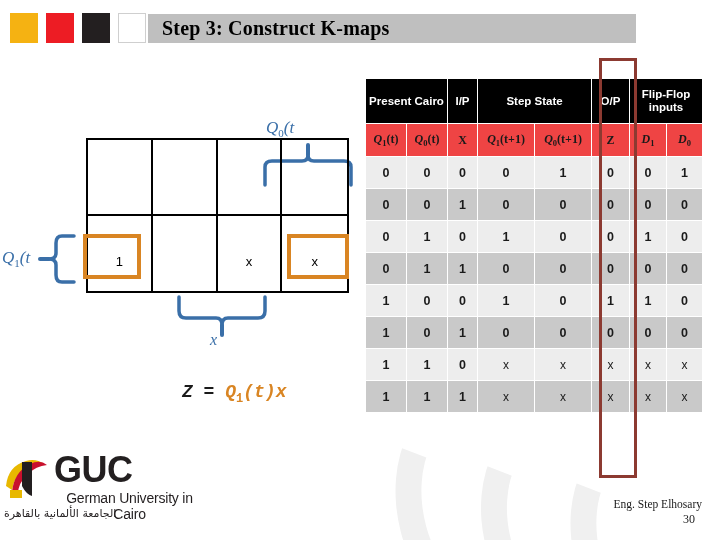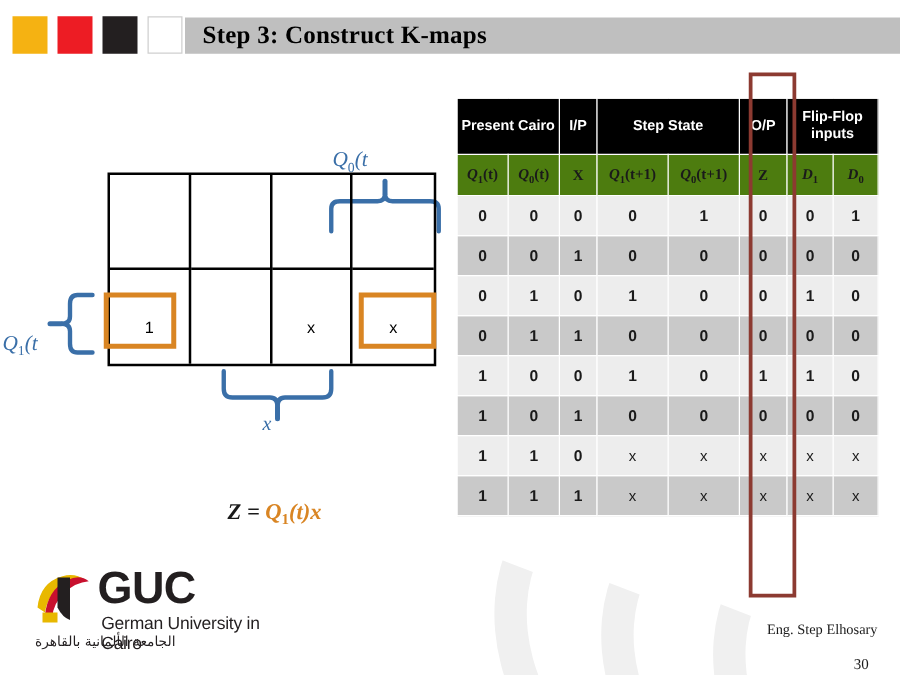--- a/index.html
+++ b/index.html
@@ -56,21 +56,21 @@
   }
   .hdr-sq.s-amber { background: #F5B212; }
   .hdr-sq.s-red   { background: #ED1C24; }
   .hdr-sq.s-dark  { background: #231F20; }
   .hdr-sq.s-white { background: #ffffff; border: 1px solid #cfcfcf; box-sizing: border-box; }
 
   .title-bar {
     position: absolute;
     left: 148px;
     top: 14px;
-    width: 572px;
+    width: 488px;
     height: 29px;
     background: #BFBFBF;
     display: flex;
     align-items: center;
   }
   .title-text {
     font-family: "Liberation Serif", serif;
     font-weight: bold;
     font-size: 20px;
     color: #000000;
@@ -132,35 +132,35 @@
   .lbl {
     position: absolute;
     font-family: "Liberation Serif", serif;
     font-style: italic;
     font-size: 17px;
     color: #3A6FA8;
     white-space: nowrap;
   }
   .lbl sub { font-size: 11px; font-style: normal; }
   .lbl-q0 { left: 266px; top: 63px; }
-  .lbl-q1 { left: 2px;   top: 210px; text-align: center; }
+  .lbl-q1 { left: 2px;   top: 193px; text-align: center; }
   .lbl-x  { left: 210px; top: 276px; font-size: 16px; }
 
   
   .brace-svg { position: absolute; overflow: visible; }
   .brace-top    { left: 262px; top: 98px;  }
   .brace-bottom { left: 176px; top: 240px; }
   .brace-left   { left: 44px;  top: 178px; }
 
   
   .equation {
     position: absolute;
     left: 182px;
-    top: 344px;
-    font-family: Liberation Serif, serif;
+    top: 327px;
+    font-family: Liberation Mono, monospace;
     font-size: 18px;
     font-weight: bold;
     font-style: italic;
     white-space: nowrap;
   }
   .eq-z { color: #1a1a1a; }
   .eq-expr { color: #D98523; }
   .equation sub { font-size: 12px; font-style: normal; }
 
   
@@ -182,21 +182,21 @@
   .tt thead th {
     background: #000000;
     color: #ffffff;
     font-size: 11.5px;
     font-weight: bold;
     height: 40px;
     line-height: 13px;
     padding: 2px 1px;
   }
   .tt tr.subhdr td {
-    background: #4d7c0f;
+    background: #ef4444;
     color: #1a1a1a;
     font-family: "Liberation Serif", serif;
     font-size: 12px;
     height: 32px;
     margin-top: 38px;
   }
   .tt tr.subhdr td .v { font-style: italic; }
   .tt tr.subhdr td sub { font-size: 8.5px; font-style: normal; }
   .tt tbody td {
     font-size: 12.5px;
@@ -226,24 +226,25 @@
     width: 38px;
     height: 420px;
     border: 3px solid #8C3A31;
     box-sizing: border-box;
     pointer-events: none;
   }
 
   
   .logo {
     position: absolute;
-    left: 26px;
+    left: 2px;
     top: 452px;
     width: 200px;
     height: 72px;
+    text-align: center;
   }
   .logo-mark { position: absolute; left: 0; top: 4px; width: 46px; height: 44px; }
   .logo-guc {
     position: absolute;
     left: 52px;
     top: -2px;
     font-family: "Liberation Sans", sans-serif;
     font-size: 36px;
     font-weight: bold;
     color: #231F20;
@@ -277,21 +278,21 @@
     right: 18px;
     top: 498px;
     font-family: "Liberation Serif", serif;
     font-size: 11.5px;
     color: #1a1a1a;
     white-space: nowrap;
   }
   .footer-page {
     position: absolute;
     right: 25px;
-    top: 524px;
+    top: 512px;
     font-family: "Liberation Serif", serif;
     font-size: 12px;
     color: #1a1a1a;
   }
 </style>
 </head>
 <body>
 
 <div id="slide">
 

